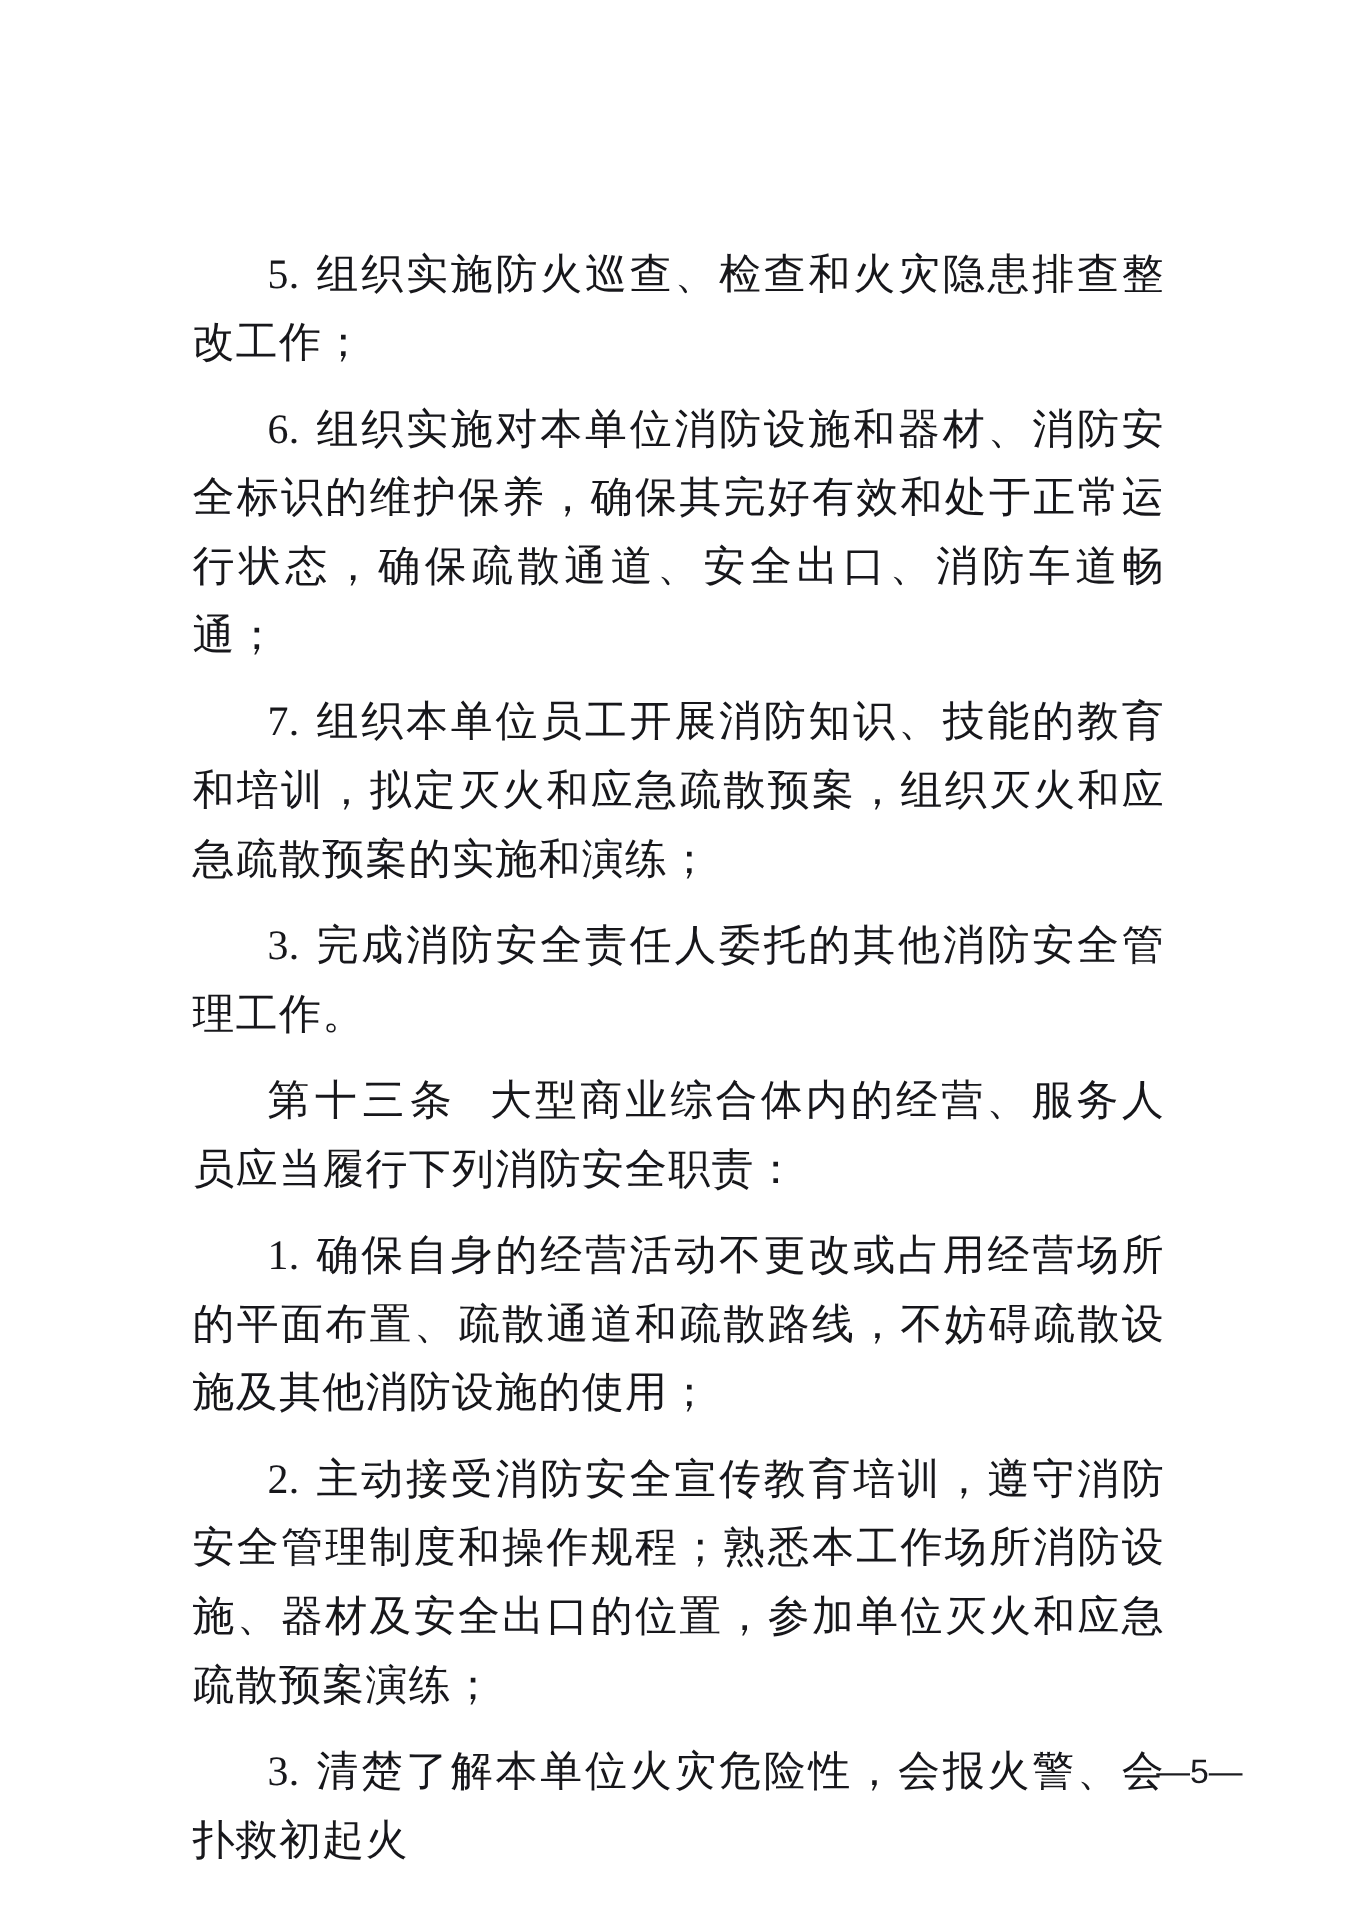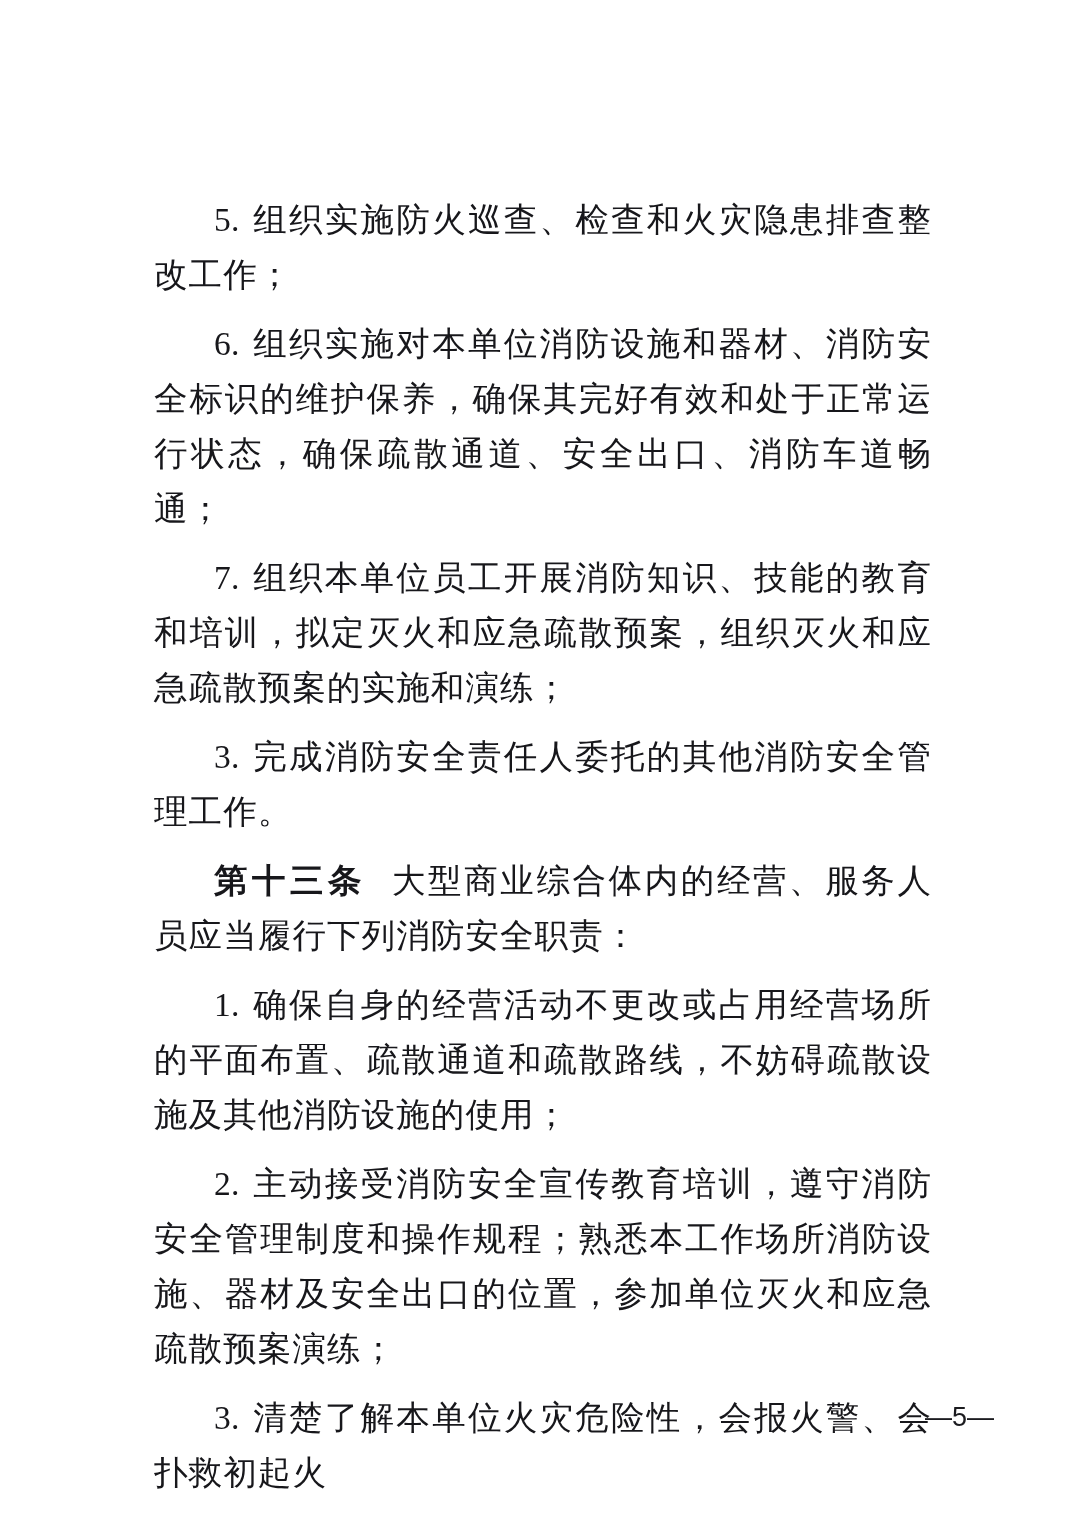--- a/index.html
+++ b/index.html
@@ -32,21 +32,21 @@
     letter-spacing: 1.1px;
     font-weight: 400;
     -webkit-font-smoothing: antialiased;
   }
   .para .num {
     font-family: "Liberation Serif", "DejaVu Serif", serif;
     letter-spacing: 0.2px;
     padding-right: 3px;
   }
   .para.article .art-label {
-    font-weight: 700;
+    font-weight: 400;
     letter-spacing: 3px;
     padding-right: 26px;
   }
   .page-number {
     position: absolute;
     left: 0;
     top: 1402px;
     width: 1080px;
     text-align: center;
     padding-right: 0;

